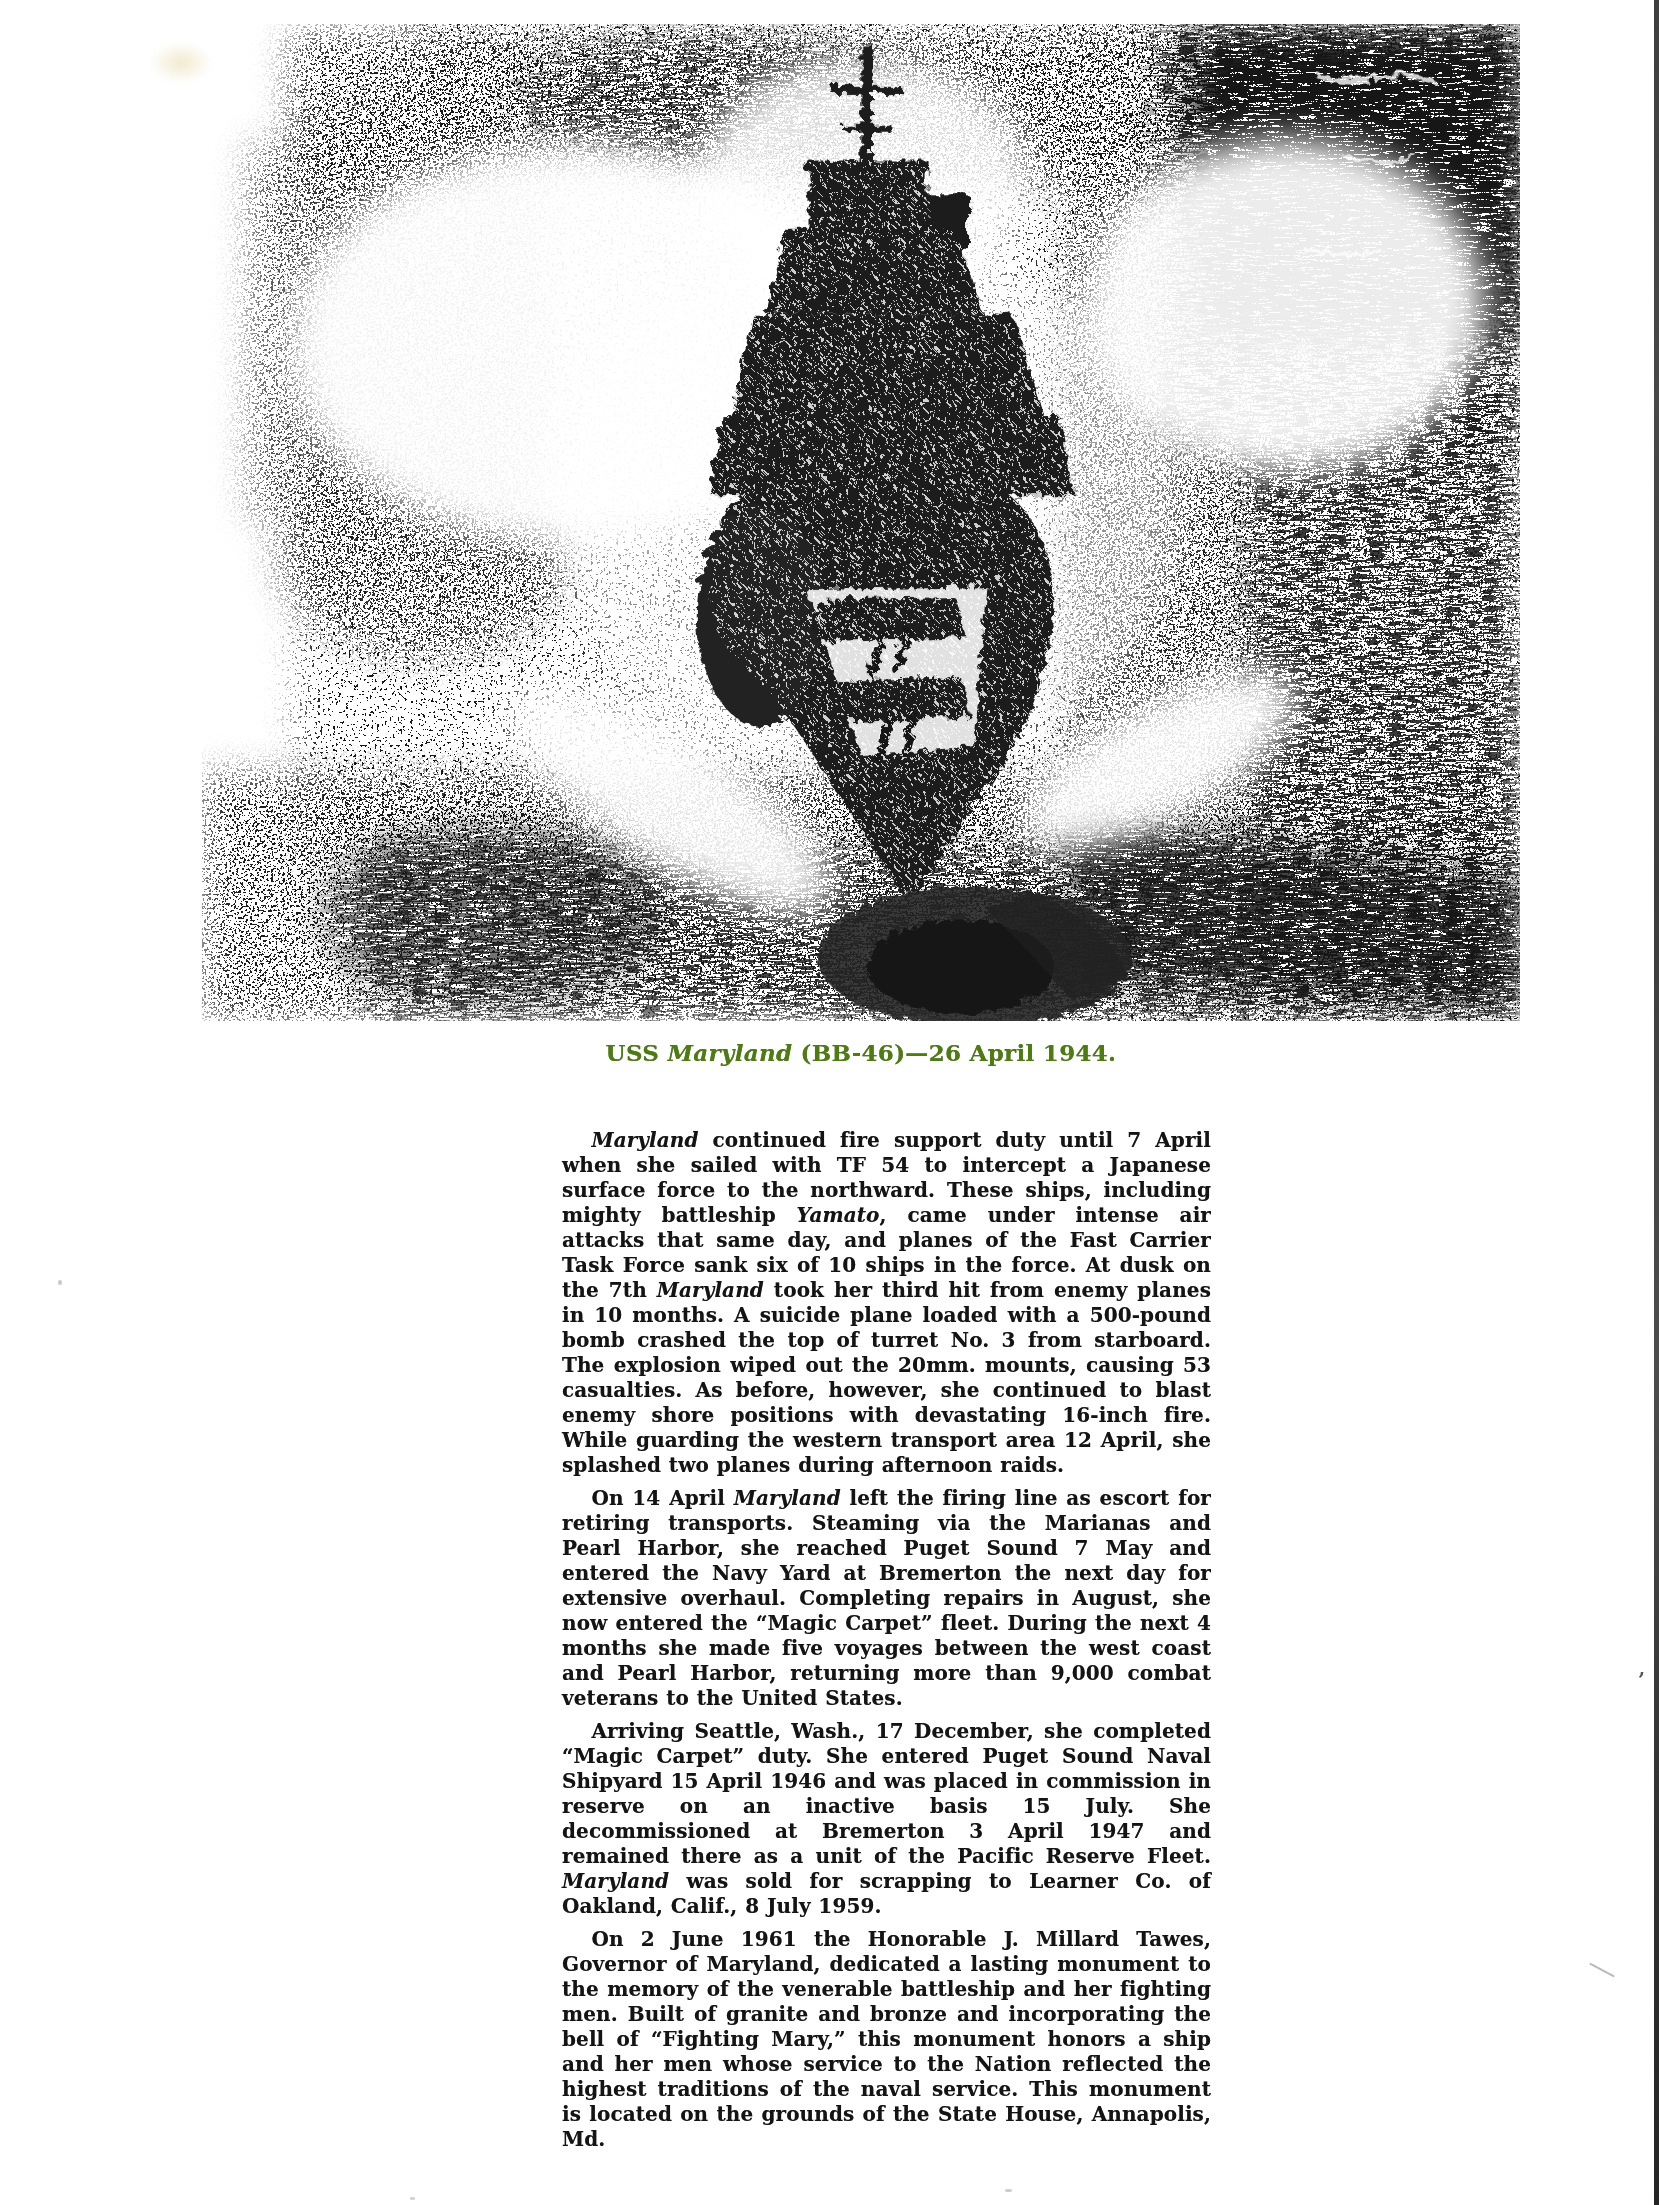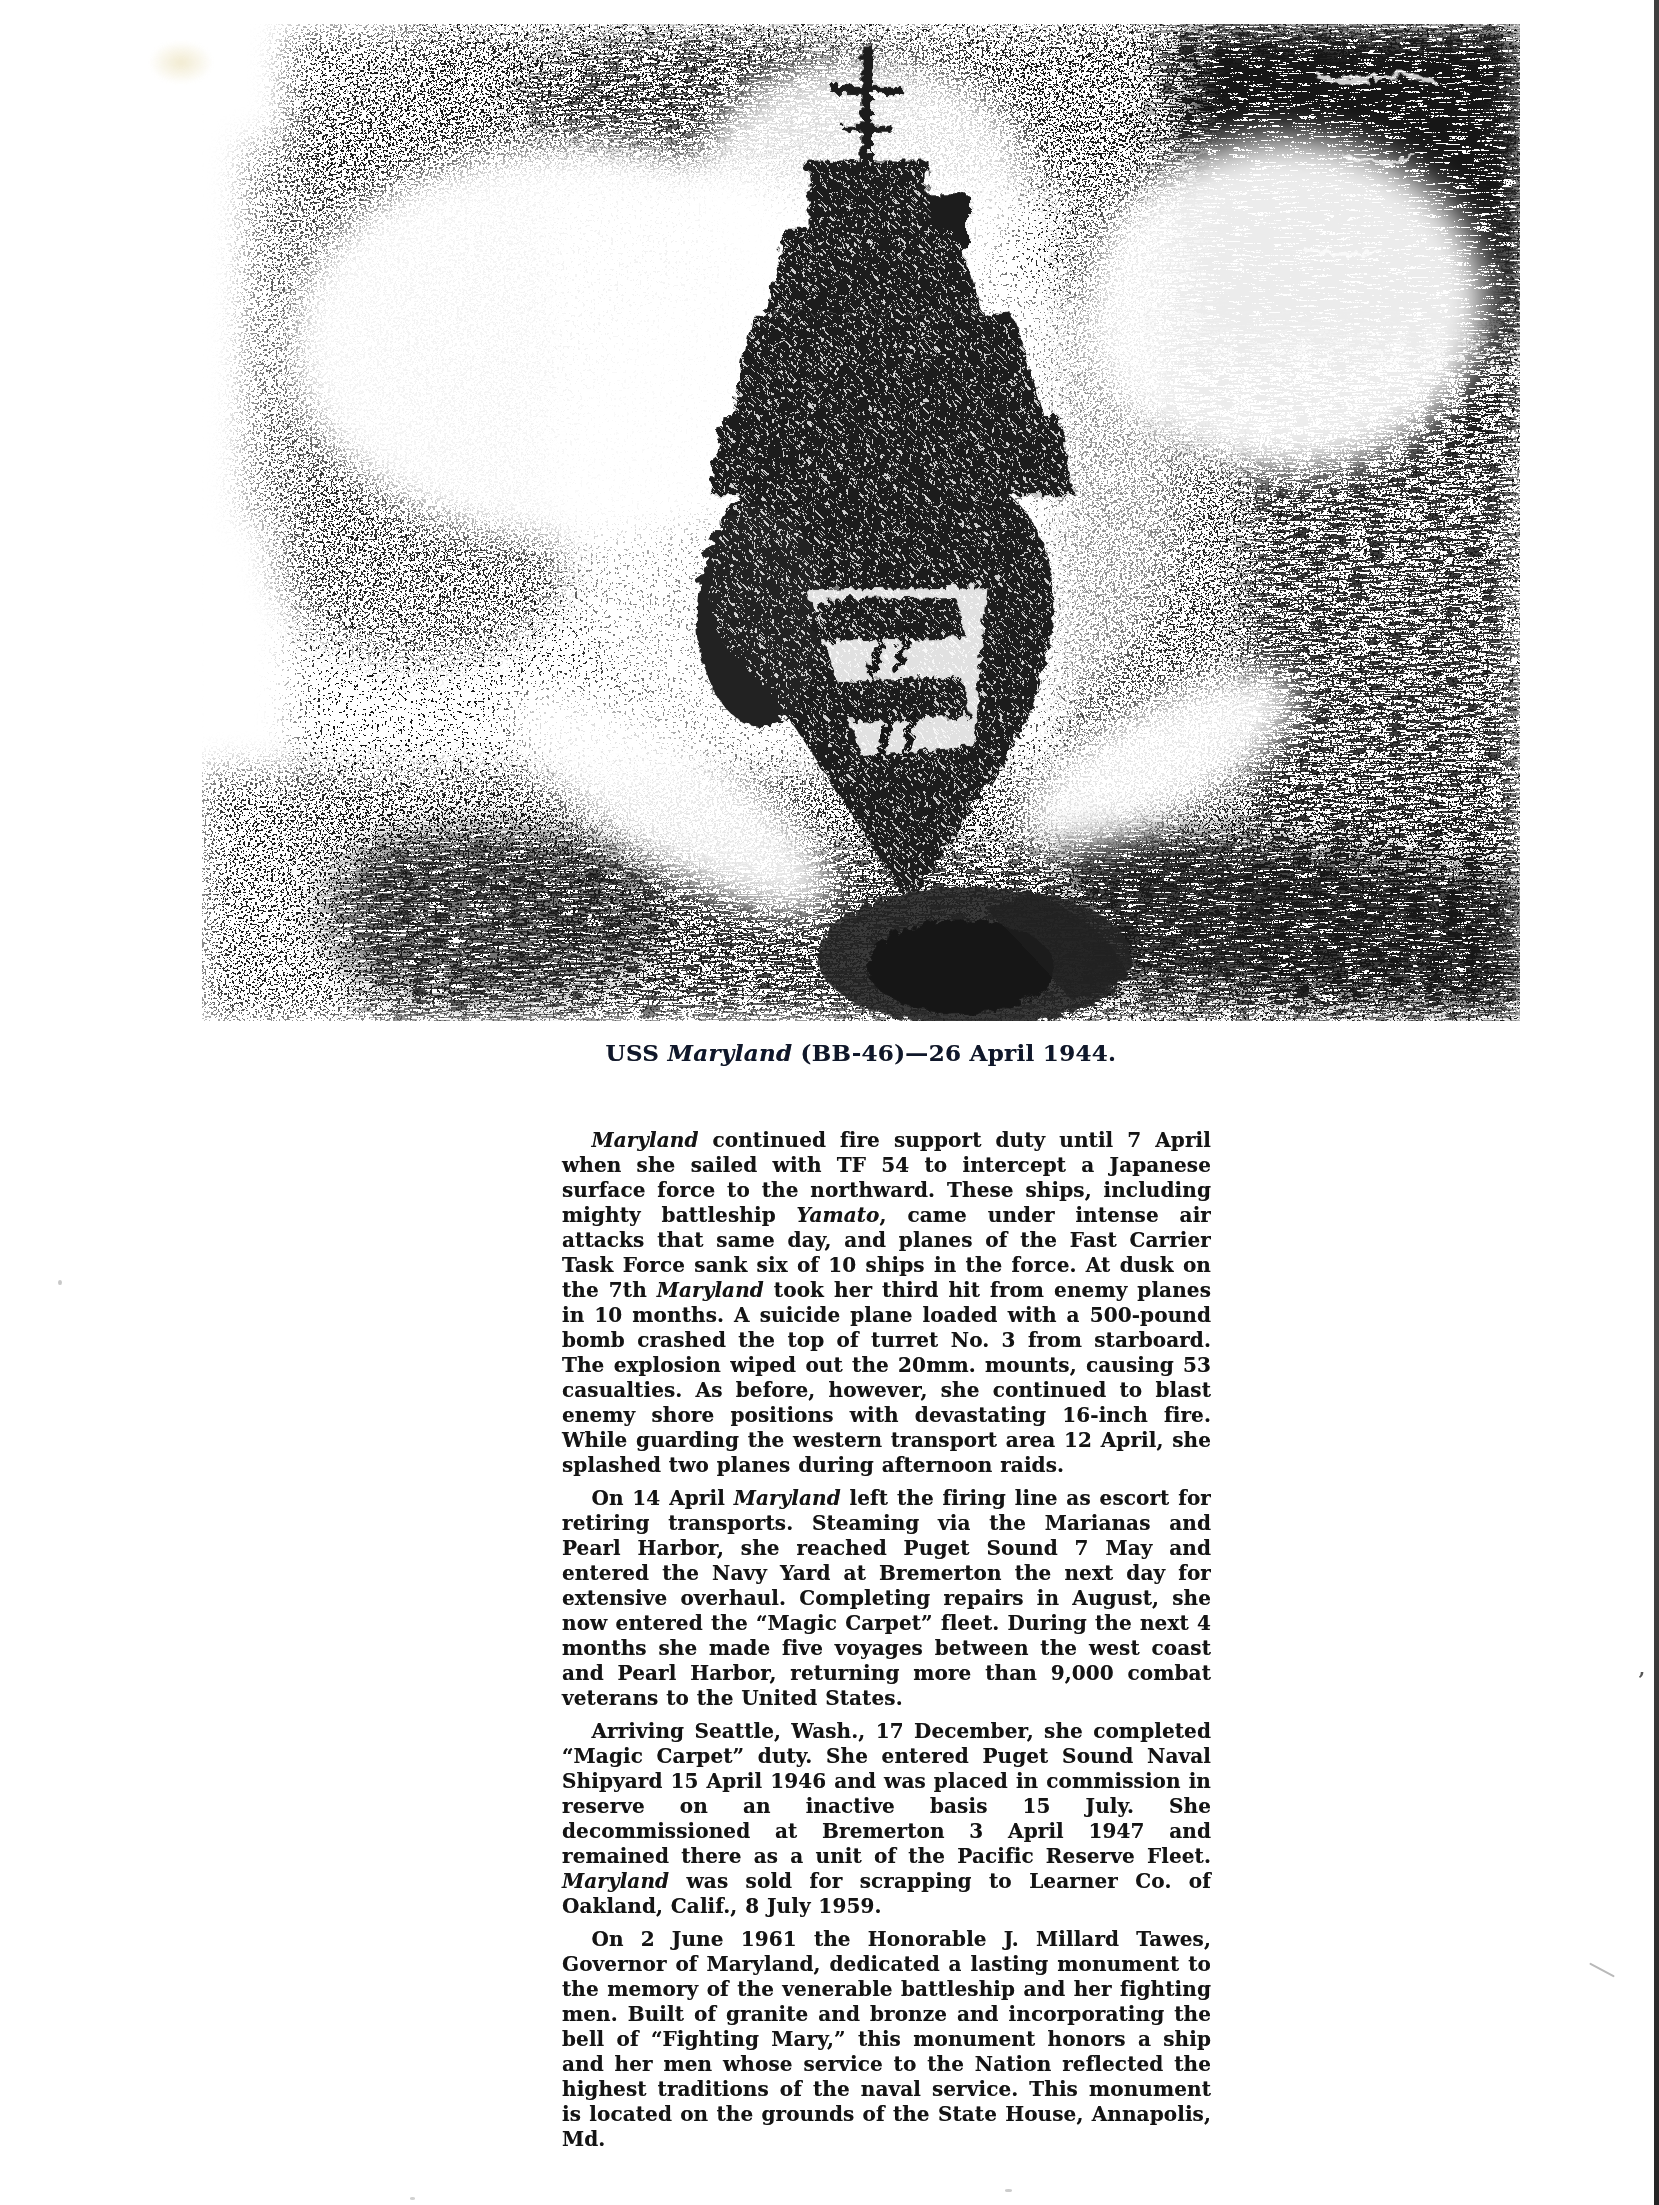--- a/index.html
+++ b/index.html
@@ -13,21 +13,21 @@
   
   .photo{
     position:absolute;left:202px;top:24px;width:1318px;height:997px;
     margin:0;
   }
   .photo svg{display:block;width:100%;height:100%;}
   
   .caption{
     position:absolute;left:202px;top:1039px;width:1318px;
     text-align:center;
-    font-size:23px;font-weight:700;color:#0f172a;
+    font-size:23px;font-weight:700;color:#4d7c0f;
     letter-spacing:0.3px;
     text-shadow:0 0 0.4px rgba(20,20,20,.55);
   }
   .caption i{font-style:italic;}
   
   .article{
     position:absolute;left:554px;top:1120px;width:665px;
     color:#141414;
   }
   .article p{

